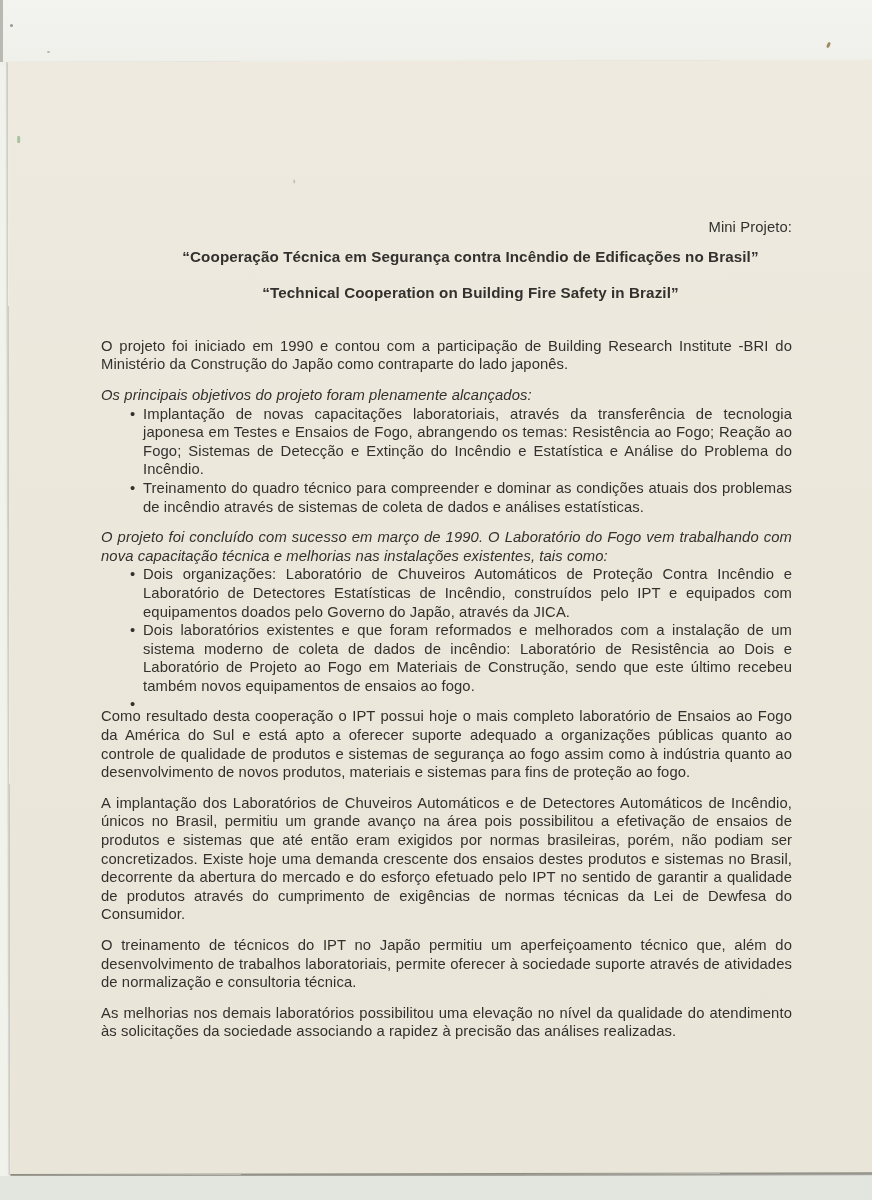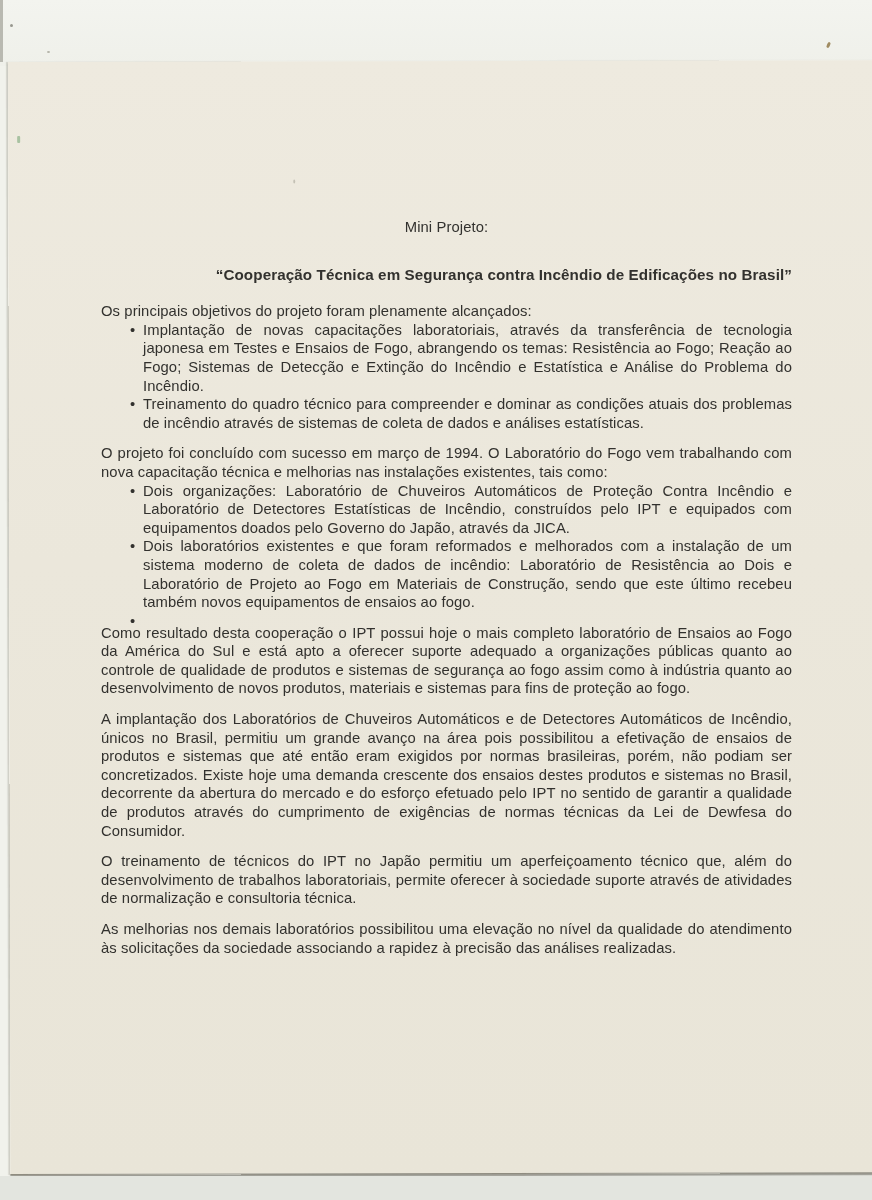--- a/index.html
+++ b/index.html
@@ -48,29 +48,29 @@
   .speck-d{left:9px;top:74px;width:3px;height:7px;background:#a9c2a2;border-radius:1px;}
   .speck-e{left:285px;top:118px;width:2px;height:4px;background:#c4c1b5;}
   
   .content{
     position:absolute;left:101px;top:218px;width:691px;
     color:var(--ink);
     font-size:14.8px;line-height:18.6px;
     text-align:justify;
     letter-spacing:0.1px;
   }
-  .doc-label{text-align:center;margin:0 0 29px 0;}
+  .doc-label{text-align:right;margin:0 0 11px 0;}
   .doc-title{
     font-weight:bold;font-size:15.2px;
-    padding-left:48px;text-align:right;margin:0;
+    padding-left:48px;text-align:center;margin:0;
   }
   .doc-title.pt{margin-bottom:18px;}
   .doc-title.en{margin-bottom:34px;}
   .para{margin:0 0 12px 0;}
-  .para.intro-tight{margin-bottom:0;}
+  .para.intro-tight{margin-bottom:0;font-style:italic;}
   ul.doc-list{list-style:none;margin:0 0 12px 0;padding:0;}
   ul.doc-list li{position:relative;padding-left:42px;}
   ul.doc-list .bullet{
     position:absolute;left:29px;top:0;
     font-size:14.8px;
   }
   b{font-weight:normal;}
 </style>
 </head>
 <body>
@@ -86,36 +86,38 @@
     <div class="speck speck-d"></div>
     <div class="speck speck-e"></div>
   </div>
 
   <div class="content">
 
     <p class="doc-label">Mini Projeto:</p>
 
     <p class="doc-title pt">“Cooperação Técnica em Segurança contra Incêndio de Edificações no Brasil”</p>
 
+    <p class="doc-title en">“Technical Cooperation on Building Fire Safety in Brazil”</p>
 
+    <p class="para">O projeto foi iniciado em 1990 e contou com a participação de Building Research Institute -BRI do Ministério da Construção do Japão como contraparte do lado japonês.</p>
 
     <p class="para intro-tight">Os principais objetivos do projeto foram plenamente alcançados:</p>
 
     <ul class="doc-list">
       <li>
         <span class="bullet">•</span>
         <span>Implantação de novas capacitações laboratoriais, através da transferência de tecnologia japonesa em Testes e Ensaios de Fogo, abrangendo os temas: Resistência ao Fogo; Reação ao Fogo; Sistemas de Detecção e Extinção do Incêndio e Estatística e Análise do Problema do Incêndio.</span>
       </li>
       <li>
         <span class="bullet">•</span>
         <span>Treinamento do quadro técnico para compreender e dominar as condições atuais dos problemas de incêndio através de sistemas de coleta de dados e análises estatísticas.</span>
       </li>
     </ul>
 
-    <p class="para intro-tight">O projeto foi concluído com sucesso em março de 1994. O Laboratório do Fogo vem trabalhando com nova capacitação técnica e melhorias nas instalações existentes, tais como:</p>
+    <p class="para intro-tight">O projeto foi concluído com sucesso em março de 1990. O Laboratório do Fogo vem trabalhando com nova capacitação técnica e melhorias nas instalações existentes, tais como:</p>
 
     <ul class="doc-list">
       <li>
         <span class="bullet">•</span>
         <span><span>Dois organizações: </span><b>Laboratório de Chuveiros Automáticos de Proteção Contra Incêndio</b><span> e </span><b>Laboratório de Detectores Estatísticas de Incêndio</b><span>, construídos pelo IPT e equipados com equipamentos doados pelo Governo do Japão, através da JICA.</span></span>
       </li>
       <li>
         <span class="bullet">•</span>
         <span><span>Dois laboratórios existentes e que foram reformados e melhorados com a instalação de um sistema moderno de coleta de dados de incêndio: </span><b>Laboratório de Resistência ao Dois</b><span> e </span><b>Laboratório de Projeto ao Fogo em Materiais de Construção</b><span>, sendo que este último recebeu também novos equipamentos de ensaios ao fogo.</span></span>
       </li>

